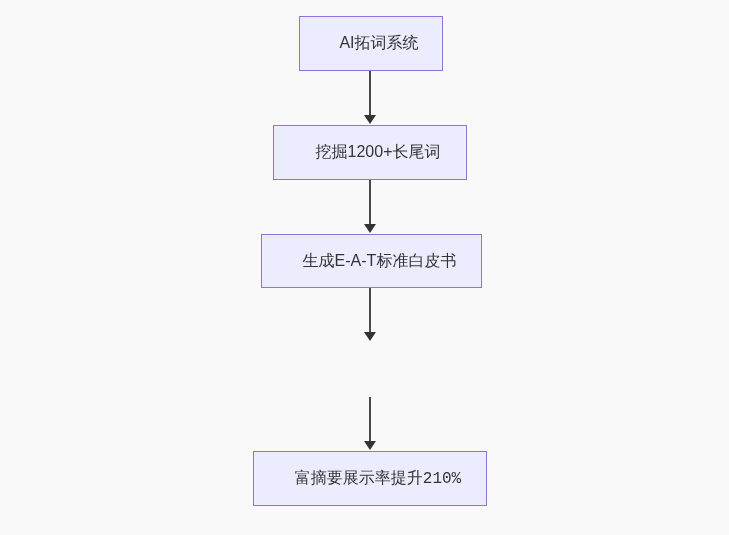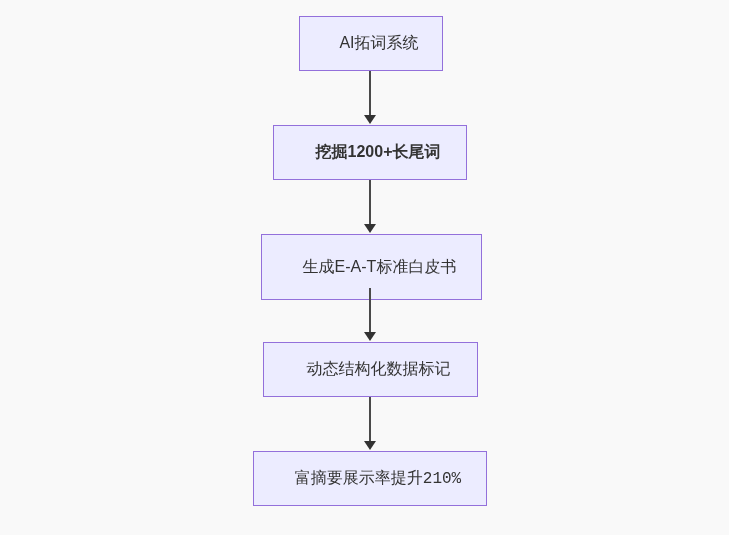--- a/index.html
+++ b/index.html
@@ -23,22 +23,22 @@
     color: #333333;
     font-size: 16px;
     display: flex;
     align-items: center;
     justify-content: center;
     text-align: center;
     white-space: nowrap;
     padding-left: 16px;
   }
   .n1 { left: 299px; top: 16px;  width: 144px; height: 55px; }
-  .n2 { left: 273px; top: 125px; width: 194px; height: 55px; font-weight: bold; }
-  .n3 { left: 261px; top: 234px; width: 221px; height: 66px; }
+  .n2 { left: 273px; top: 125px; width: 194px; height: 55px; }
+  .n3 { left: 261px; top: 234px; width: 221px; height: 54px; }
   .n4 { left: 263px; top: 342px; width: 215px; height: 55px; }
   .n5 { left: 253px; top: 451px; width: 234px; height: 55px; font-family: Liberation Mono, monospace; }
 
   .edge-line {
     position: absolute;
     left: 369px;
     width: 2px;
     background: #4a4a4a;
   }
   .e1 { top: 71px;  height: 45px; }
@@ -79,23 +79,20 @@
   <div class="edge-line e2"></div>
   <div class="edge-head h2"></div>
 
   <div class="flow-node n3">
     <span>生成E-A-T标准白皮书</span>
   </div>
 
   <div class="edge-line e3"></div>
   <div class="edge-head h3"></div>
 
-  <div class="flow-node n4">
-    <span>动态结构化数据标记</span>
-  </div>
 
   <div class="edge-line e4"></div>
   <div class="edge-head h4"></div>
 
   <div class="flow-node n5">
     <span>富摘要展示率提升210%</span>
   </div>
 
 </div>
 

